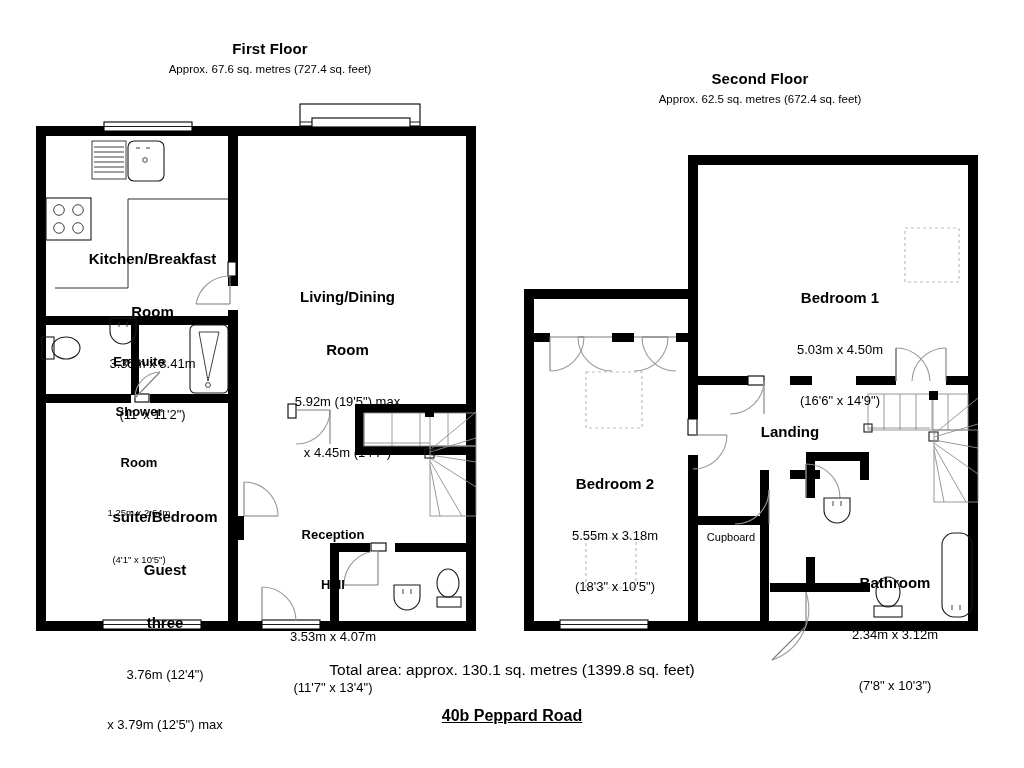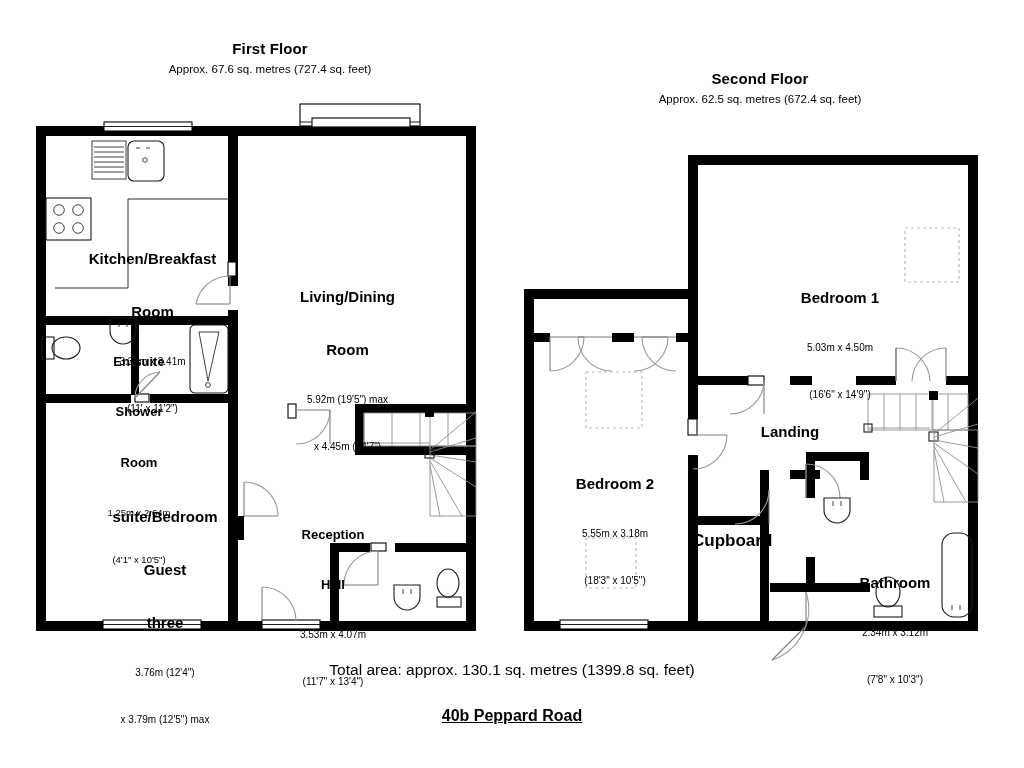--- a/index.html
+++ b/index.html
@@ -46,30 +46,30 @@
   }
   .room-name {
     font-size: 15px;
     font-weight: bold;
     line-height: 1.14;
   }
   .room-name.small {
     font-size: 13px;
   }
   .room-dim {
-    font-size: 10px;
+    font-size: 13px;
     font-weight: normal;
     line-height: 1.16;
   }
   .room-dim.tiny {
     font-size: 9.5px;
   }
   .label-plain {
-    font-size: 17px;
-    font-weight: bold;
+    font-size: 11px;
+    font-weight: normal;
   }
   .total-area {
     font-size: 15.5px;
     font-weight: normal;
   }
   .address {
     font-size: 16px;
     font-weight: bold;
   }
   .stack { display: block; }

